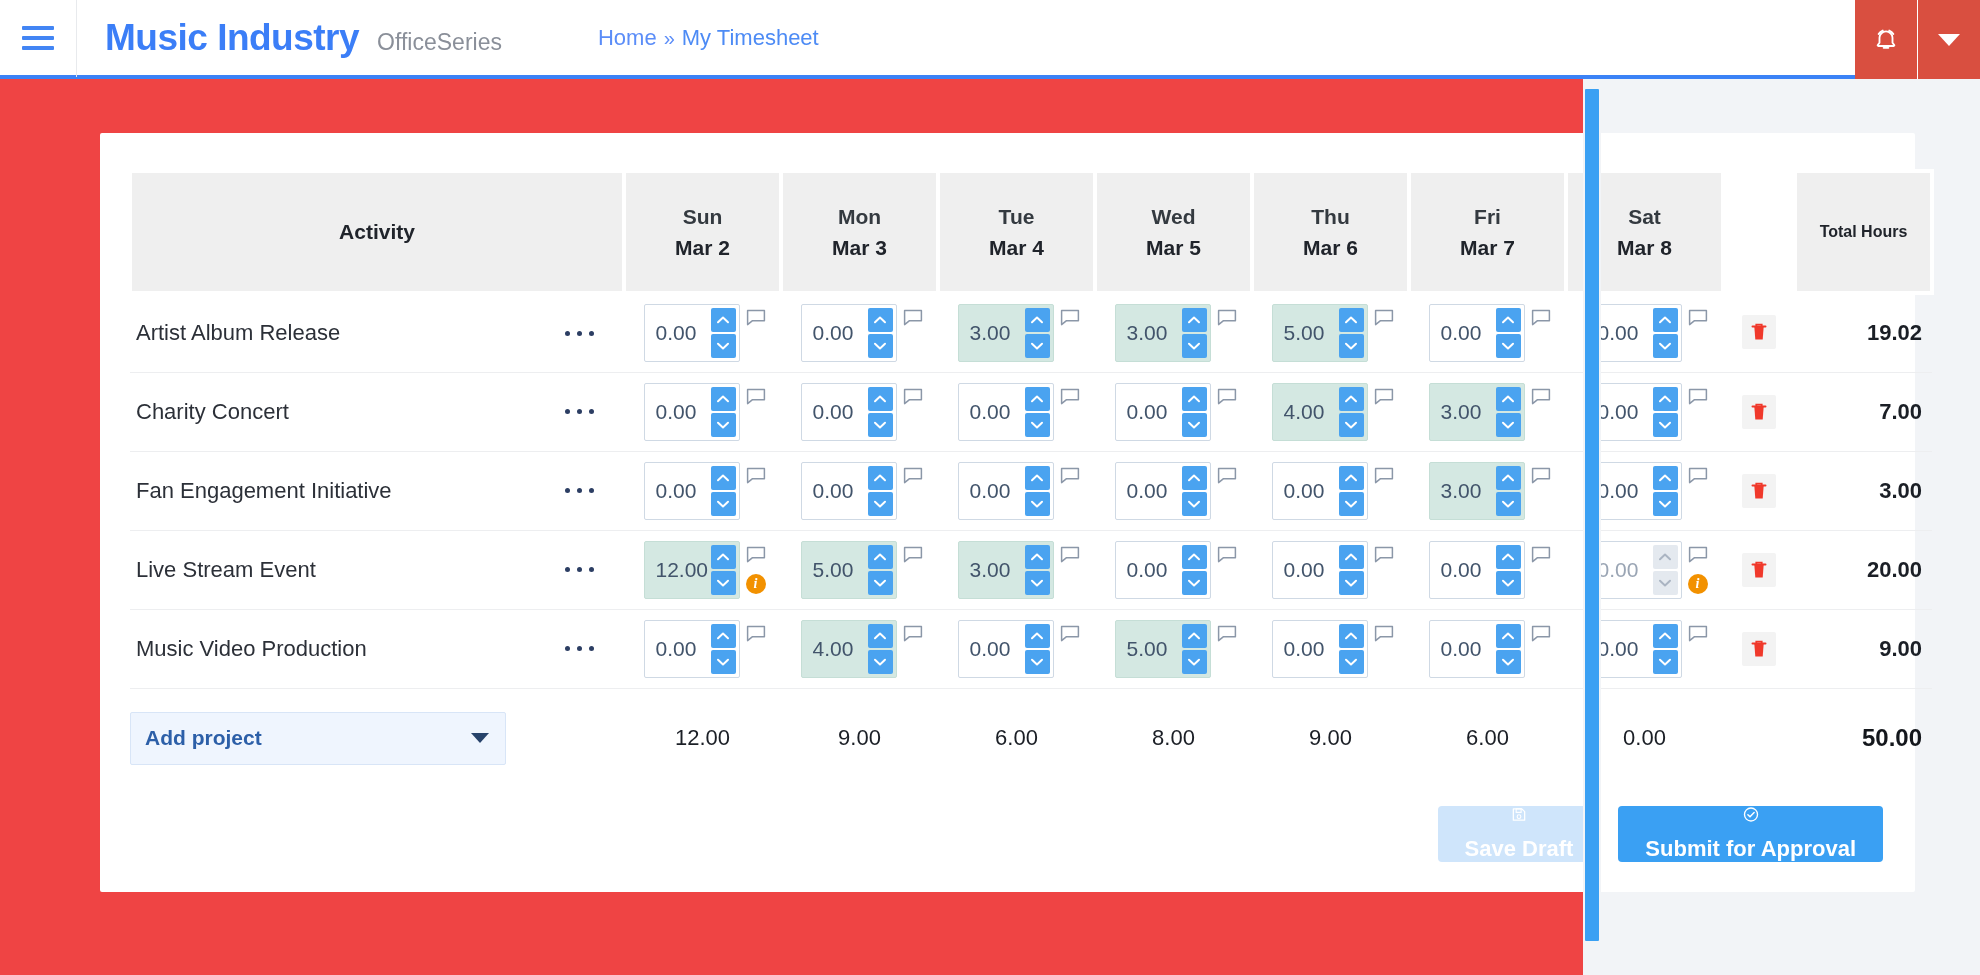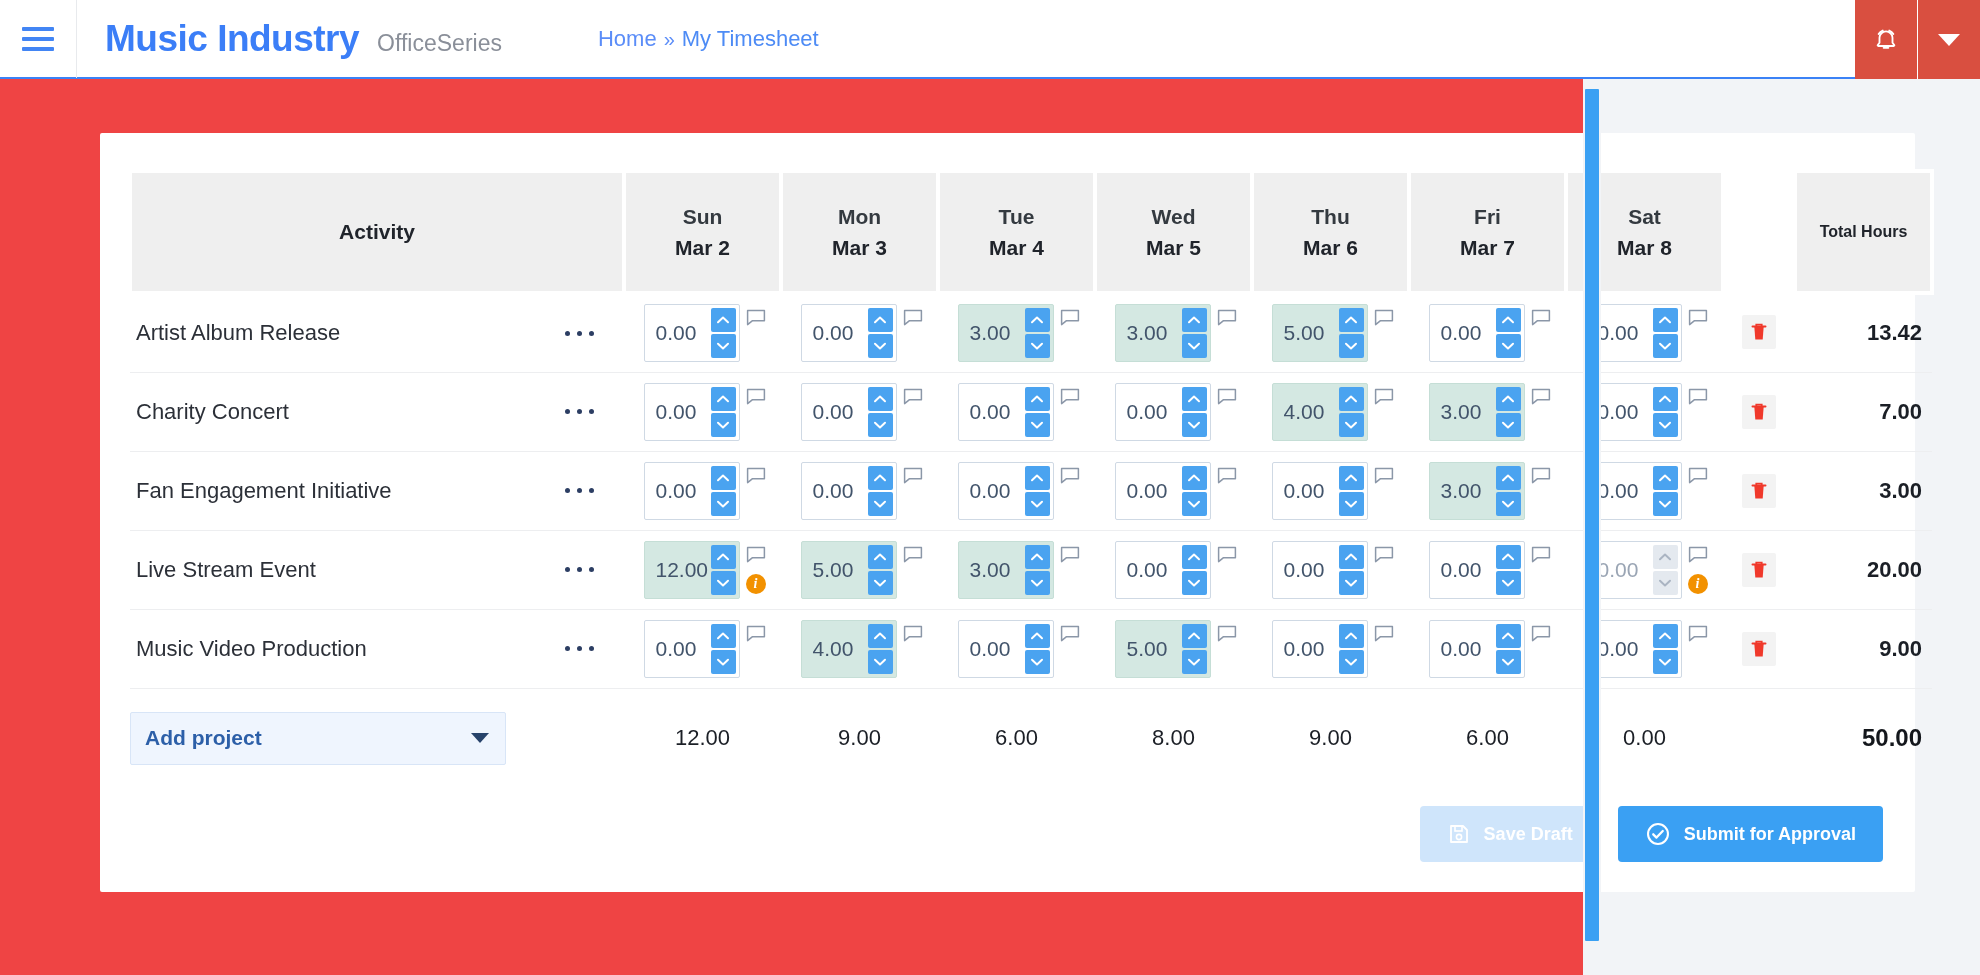--- a/index.html
+++ b/index.html
@@ -11,21 +11,21 @@
     overflow: hidden;
   }
 
   
   .topbar {
     position: relative;
     height: 79px;
     background: #ffffff;
     display: flex;
     align-items: center;
-    border-bottom: 2px solid #3b82f6;
+    border-bottom: 4px solid #3b82f6;
   }
   .hamburger-wrap {
     width: 76px; height: 79px;
     display: flex; align-items: center; justify-content: center;
     cursor: pointer;
   }
   .hamburger { width: 32px; display: flex; flex-direction: column; gap: 6px; }
   .hamburger span { display: block; height: 4px; background: #4285f4; border-radius: 1px; }
   .topbar-divider { width: 1px; height: 79px; background: #e8eaed; }
 
@@ -171,22 +171,23 @@
     border-left: 9px solid transparent; border-right: 9px solid transparent;
     border-top: 10px solid #27436b; }
   .day-total { text-align: center; font-size: 22px; color: #1b1f26; }
   .grand-total { text-align: right; padding-right: 10px; font-size: 24px; font-weight: bold; color: #14171c; }
 
   
   .actions { display: flex; justify-content: flex-end; gap: 18px; margin-top: 26px; padding-right: 4px; }
   .btn {
     display: flex; align-items: center; gap: 13px;
     height: 56px; padding: 0 27px; border-radius: 4px;
-    font-size: 18px; font-weight: bold; cursor: pointer; border: none;
+    font-size: 22px; font-weight: bold; cursor: pointer; border: none;
     font-family: "Liberation Sans", sans-serif;
+    flex-direction: column;
   }
   .btn-draft { background: #cfe5fb; color: #ffffff; }
   .btn-submit { background: #3aa0f3; color: #ffffff; }
 
   
   .scrollbar-track {
     position: absolute; right: 0; top: 0;
     width: 18px; height: 896px; background: #f2f4f7;
   }
   .scrollbar-thumb {
@@ -471,21 +472,21 @@
                 </span>
               </div>
             </td>
             <td class="del-cell"><span class="del-btn">
                 <svg width="18" height="20" viewBox="0 0 18 20">
                   <path d="M2.5 4.4h13" stroke="#f0392b" stroke-width="2" stroke-linecap="round"></path>
                   <path d="M6.3 4.4V2.6h5.4v1.8" fill="none" stroke="#f0392b" stroke-width="1.8"></path>
                   <path d="M4.3 4.4l1 13.2h7.4l1-13.2z" fill="#f0392b"></path>
                 </svg>
               </span></td>
-            <td class="row-total">13.42</td>
+            <td class="row-total">19.02</td>
           </tr>
           <tr class="row">
             <td>
               <div class="act-cell">
                 <span class="act-name">Charity Concert</span>
                 <span class="ellipsis">
                   <i></i>
                   <i></i>
                   <i></i>
                 </span>

